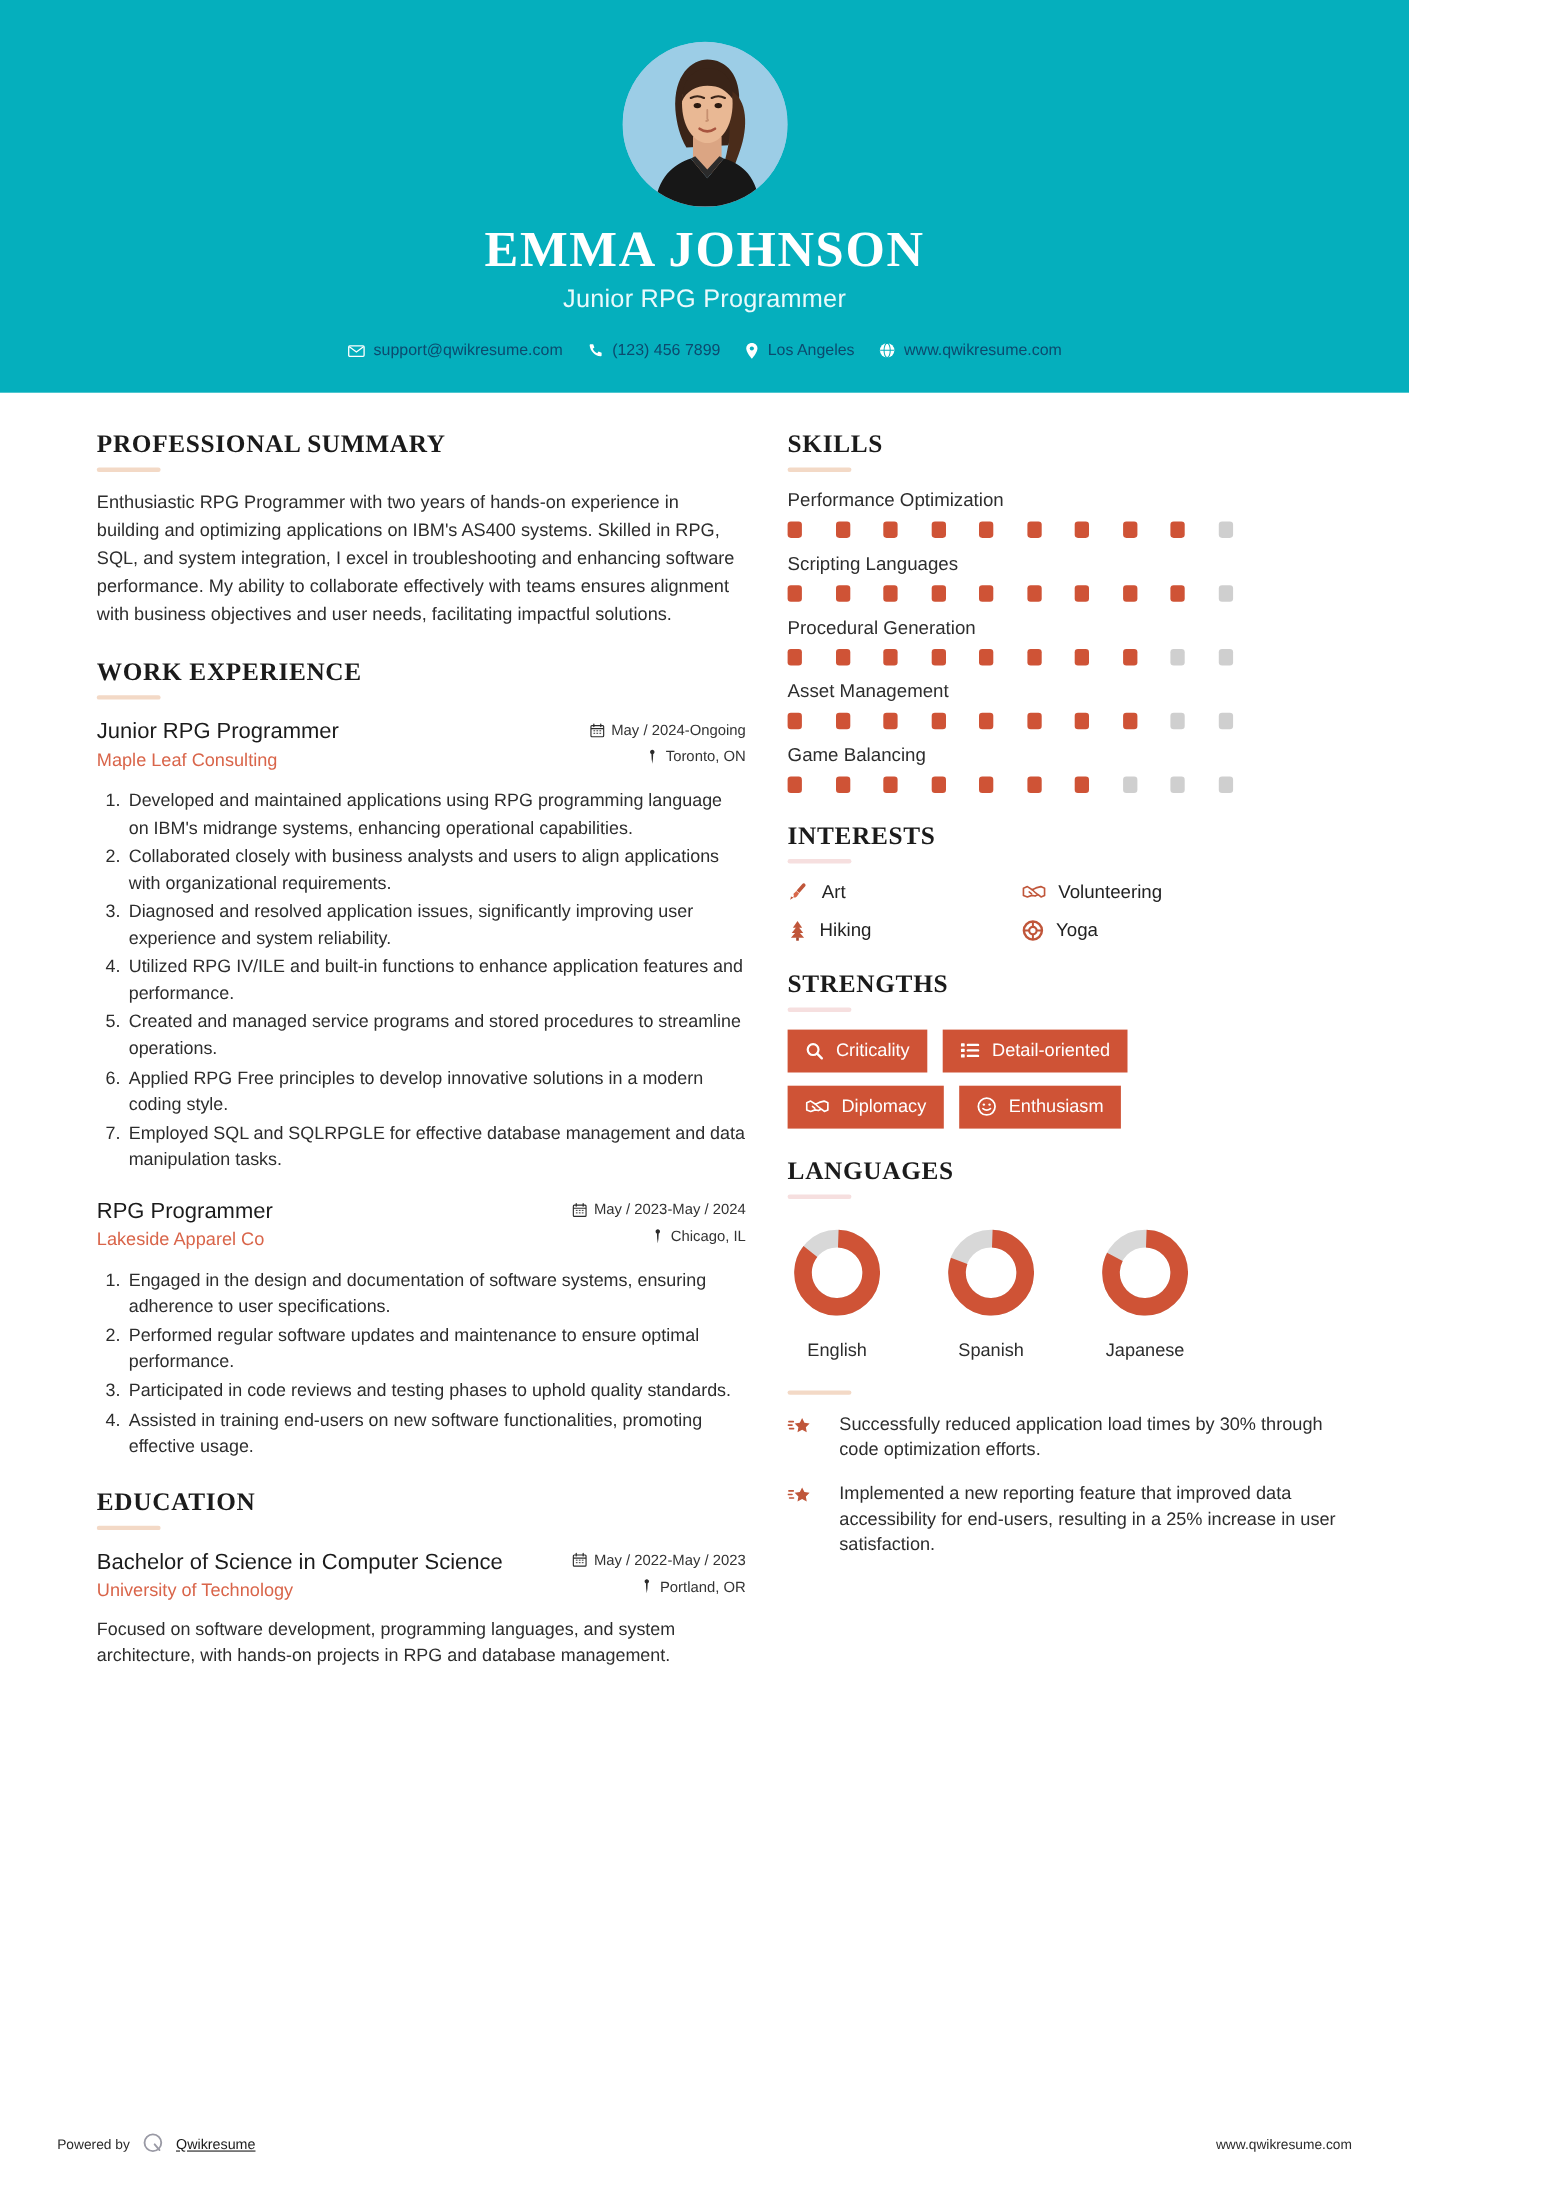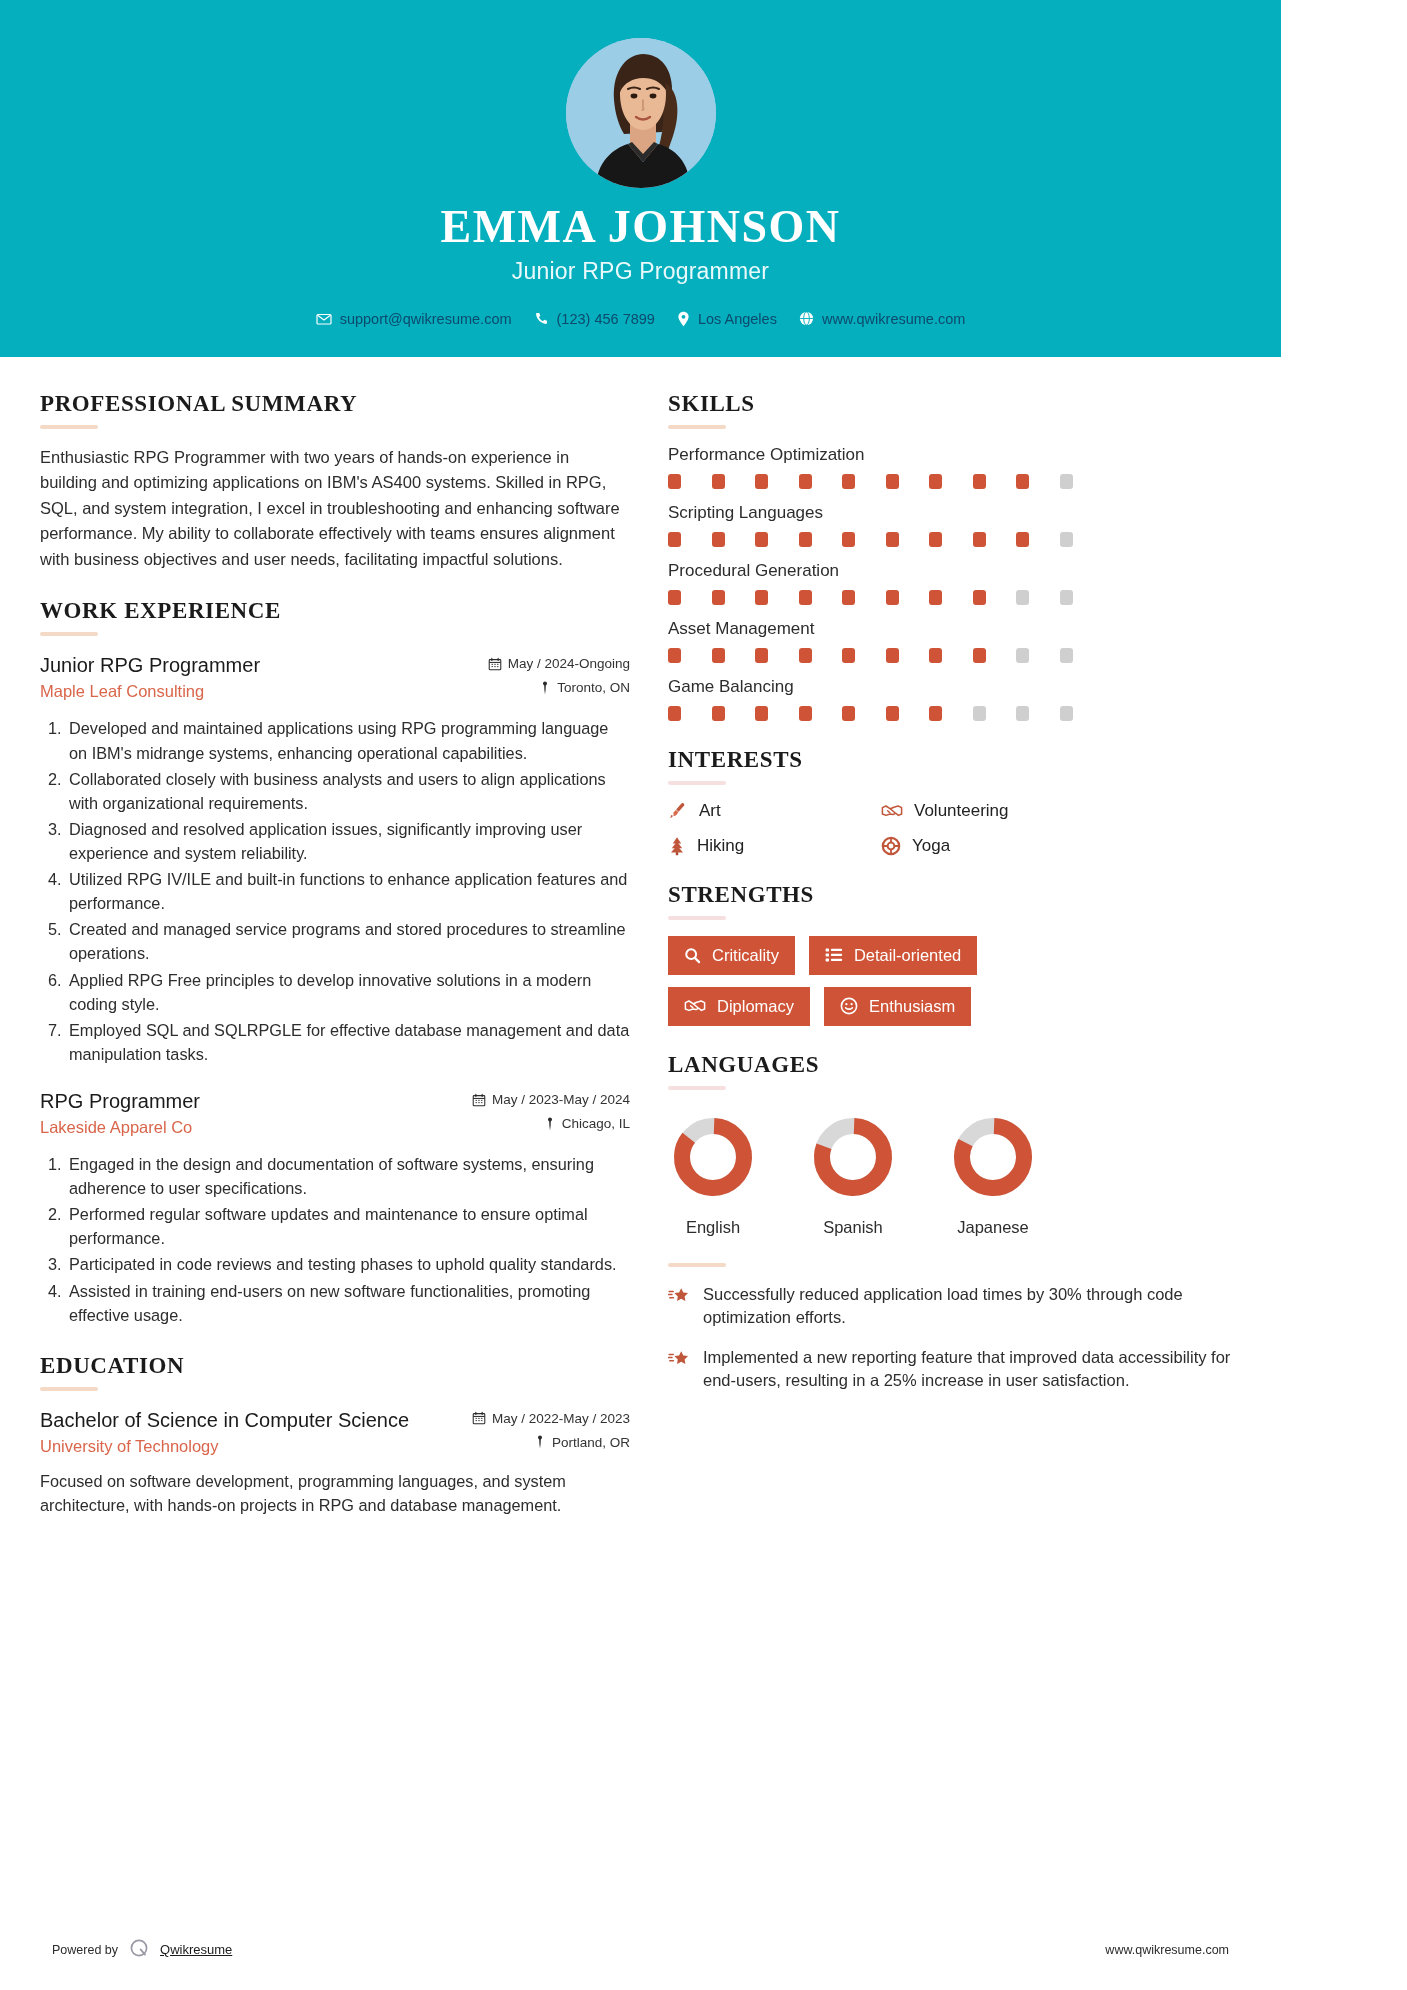--- a/index.html
+++ b/index.html
@@ -74,21 +74,21 @@
   .contact-item svg { display: block; }
 
   
   .body {
     display: flex;
     padding: 34px 40px 0 40px;
     gap: 38px;
     align-items: flex-start;
   }
 
-  .col-left  { width: 590px; flex: 0 0 590px; }
+  .col-left  { width: 590px; flex: 0 0 590px; margin-left: 48px; }
   .col-right { width: 700px; flex: 1 1 auto; }
 
   
   .sec-title {
     font-family: "Liberation Serif", serif;
     font-weight: bold;
     font-size: 23px;
     letter-spacing: 0.6px;
     color: #1b1b1b;
     text-transform: uppercase;
@@ -224,21 +224,21 @@
   .lang-item { width: 90px; text-align: center; }
   .lang-label {
     font-size: 16.5px;
     color: #2d2d2d;
     margin-top: 12px;
   }
 
   
   .ach-item {
     display: flex;
-    gap: 13px;
+    gap: 25px;
     margin-bottom: 16px;
     align-items: flex-start;
   }
   .ach-icon { flex: 0 0 auto; padding-top: 3px; }
   .ach-text {
     font-size: 16.5px;
     line-height: 1.42;
     color: #2d2d2d;
   }
 

